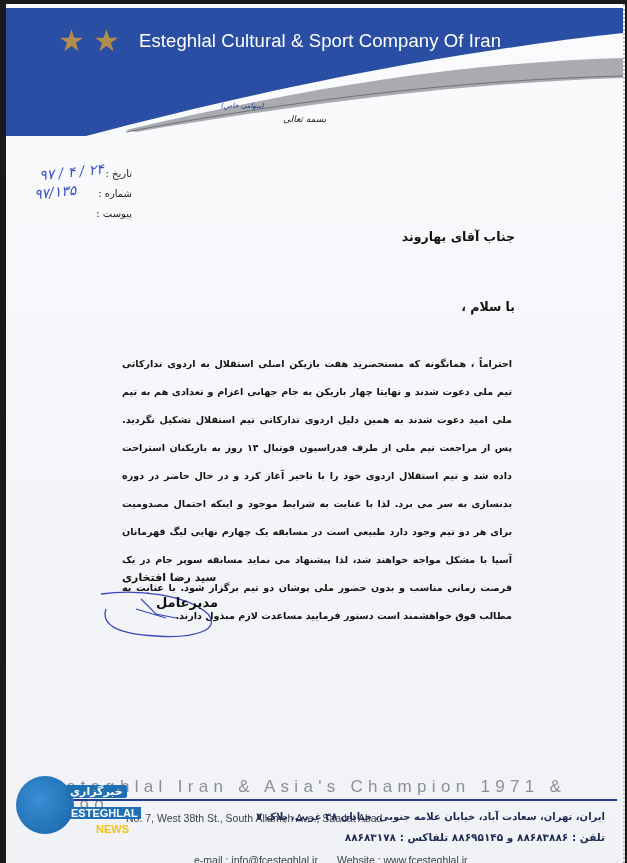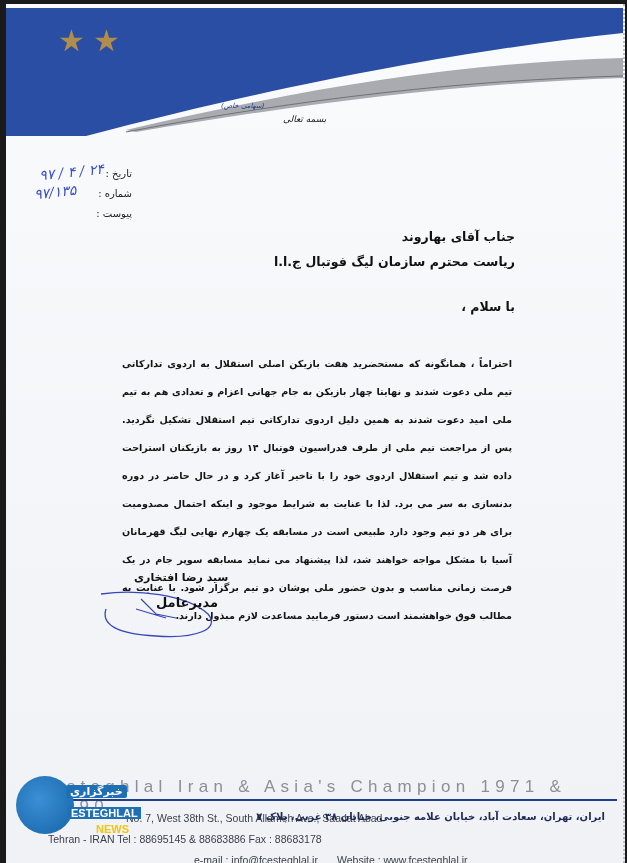--- a/index.html
+++ b/index.html
@@ -57,21 +57,21 @@
   .meta .row { height: 20px; line-height: 20px; white-space: nowrap; }
   .handwritten-date { position: absolute; left: 33px; top: 160px; color: #3c4fc7; font-size: 14px; font-style: italic; font-family: "DejaVu Serif", serif; transform: rotate(-6deg); }
   .handwritten-num { position: absolute; left: 28px; top: 180px; color: #3c4fc7; font-size: 14px; font-style: italic; font-family: "DejaVu Serif", serif; transform: rotate(-6deg); }
 
   .addressee { position: absolute; right: 108px; direction: rtl; font-weight: bold; font-size: 12.5px; color: #111; white-space: nowrap; }
   .salutation { position: absolute; right: 108px; top: 295px; direction: rtl; font-weight: bold; font-size: 12.5px; color: #111; }
   .body-text {
     position: absolute; right: 111px; top: 346px; width: 390px;
     direction: rtl; text-align: justify; font-size: 9.6px; line-height: 28px; font-weight: bold; color: #141414;
   }
-  .signer-name { position: absolute; left: 128px; top: 567px; font-weight: bold; font-size: 11px; direction: rtl; color: #111; }
+  .signer-name { position: absolute; left: 116px; top: 567px; font-weight: bold; font-size: 11px; direction: rtl; color: #111; }
   .signer-title { position: absolute; left: 150px; top: 591px; font-weight: bold; font-size: 13px; direction: rtl; color: #111; }
   .signature { position: absolute; left: 90px; top: 580px; }
 
   .footer-slogan {
     position: absolute; left: 44px; top: 773px;
     color: #8c8f96; font-family: "Liberation Sans", sans-serif; font-size: 17px; letter-spacing: 5.3px;
   }
   .footer-rule { position: absolute; left: 55px; top: 795px; width: 556px; height: 2px; background: #1f3f8e; }
   .footer-en-addr { position: absolute; left: 120px; top: 808px; font-family: "Liberation Sans", sans-serif; font-size: 10.5px; color: #3a3f4a; white-space: nowrap; }
   .footer-en-tel { position: absolute; left: 42px; top: 829px; font-family: "Liberation Sans", sans-serif; font-size: 10.5px; color: #3a3f4a; white-space: nowrap; }
@@ -94,53 +94,53 @@
   <div class="banner">
     <svg width="617" height="135" viewBox="0 0 617 135">
       <path d="M0 0 H617 V25 C480 40 300 70 80 128 L0 128 Z" fill="#2a4ea3"></path>
       <path d="M120 122 C300 80 450 55 617 50 L617 70 C460 75 300 95 130 124 Z" fill="#a9abb0"></path>
       <path d="M120 124 C300 90 460 72 617 68" stroke="#6f7278" stroke-width="1" fill="none"></path>
     </svg>
     <div class="stars">
       <span class="star">★</span>
       <span class="star">★</span>
     </div>
+    <div class="en-title">Esteghlal Cultural &amp; Sport Company Of Iran</div>
   </div>
 
 
   <div class="fa-sub">(سهامی خاص)</div>
   <div class="bismillah">بسمه تعالی</div>
 
   <div class="meta">
     <div class="row">تاریخ :</div>
     <div class="row">شماره :</div>
     <div class="row">پیوست :</div>
   </div>
   <div class="handwritten-date">۹۷ / ۴ / ۲۴</div>
   <div class="handwritten-num">۹۷/۱۳۵</div>
 
   <div class="addressee" style="top:225px">جناب آقای بهاروند</div>
-  <div class="addressee" style="top:250px">ریاست محترم سازمان لیگ فوتبال ج.ا.ا</div>
   <div class="salutation">با سلام ،</div>
 
   <div class="body-text">احتراماً ، همانگونه که مستحضرید هفت بازیکن اصلی استقلال به اردوی تدارکاتی تیم ملی دعوت شدند و نهایتا چهار بازیکن به جام جهانی اعزام و تعدادی هم به تیم ملی امید دعوت شدند به همین دلیل اردوی تدارکاتی تیم استقلال تشکیل نگردید. پس از مراجعت تیم ملی از طرف فدراسیون فوتبال ۱۴ روز به بازیکنان استراحت داده شد و تیم استقلال اردوی خود را با تاخیر آغاز کرد و در حال حاضر در دوره بدنسازی به سر می برد. لذا با عنایت به شرایط موجود و اینکه احتمال مصدومیت برای هر دو تیم وجود دارد طبیعی است در مسابقه یک چهارم نهایی لیگ قهرمانان آسیا با مشکل مواجه خواهند شد، لذا پیشنهاد می نماید مسابقه سوپر جام در یک فرصت زمانی مناسب و بدون حضور ملی پوشان دو تیم برگزار شود. با عنایت به مطالب فوق خواهشمند است دستور فرمایید مساعدت لازم مبذول دارند.</div>
 
   <svg class="signature" width="130" height="60" viewBox="0 0 130 60">
     <path d="M5 10 C40 5 90 10 112 30 C125 45 100 55 60 52 C20 50 5 40 10 25" stroke="#3947b8" stroke-width="1.3" fill="none"></path>
     <path d="M45 15 L60 30 L80 34 M40 25 L70 34" stroke="#3947b8" stroke-width="1.2" fill="none"></path>
   </svg>
   <div class="signer-name">سید رضا افتخاری</div>
   <div class="signer-title">مدیرعامل</div>
 
   <div class="footer-slogan">Esteghlal Iran &amp; Asia's Champion 1971 &amp; 1990</div>
   <div class="footer-rule"></div>
   <div class="footer-en-addr">No. 7, West 38th St., South Allameh Ave., Saadat Abad</div>
-  <div class="footer-en-tel">Tehran - IRAN Tel : 88695145 &amp; 88683886 Fax : 88683178</div>
   <div class="footer-email">e-mail : info@fcesteghlal.ir</div>
   <div class="footer-fa-addr">ایران، تهران، سعادت آباد، خیابان علامه جنوبی، خیابان ۳۸ غربی، پلاک ۷</div>
+  <div class="footer-fa-tel">تلفن : ۸۸۶۸۳۸۸۶ و ۸۸۶۹۵۱۴۵ تلفاکس : ۸۸۶۸۳۱۷۸</div>
   <div class="footer-web">Website : www.fcesteghlal.ir</div>
 
   <div class="watermark">
     <div class="wm-ball"></div>
     <div class="wm-fa">خبرگزاری</div>
     <div class="wm-en">ESTEGHLAL</div>
     <div class="wm-news">NEWS</div>
   </div>
 </div>
 

